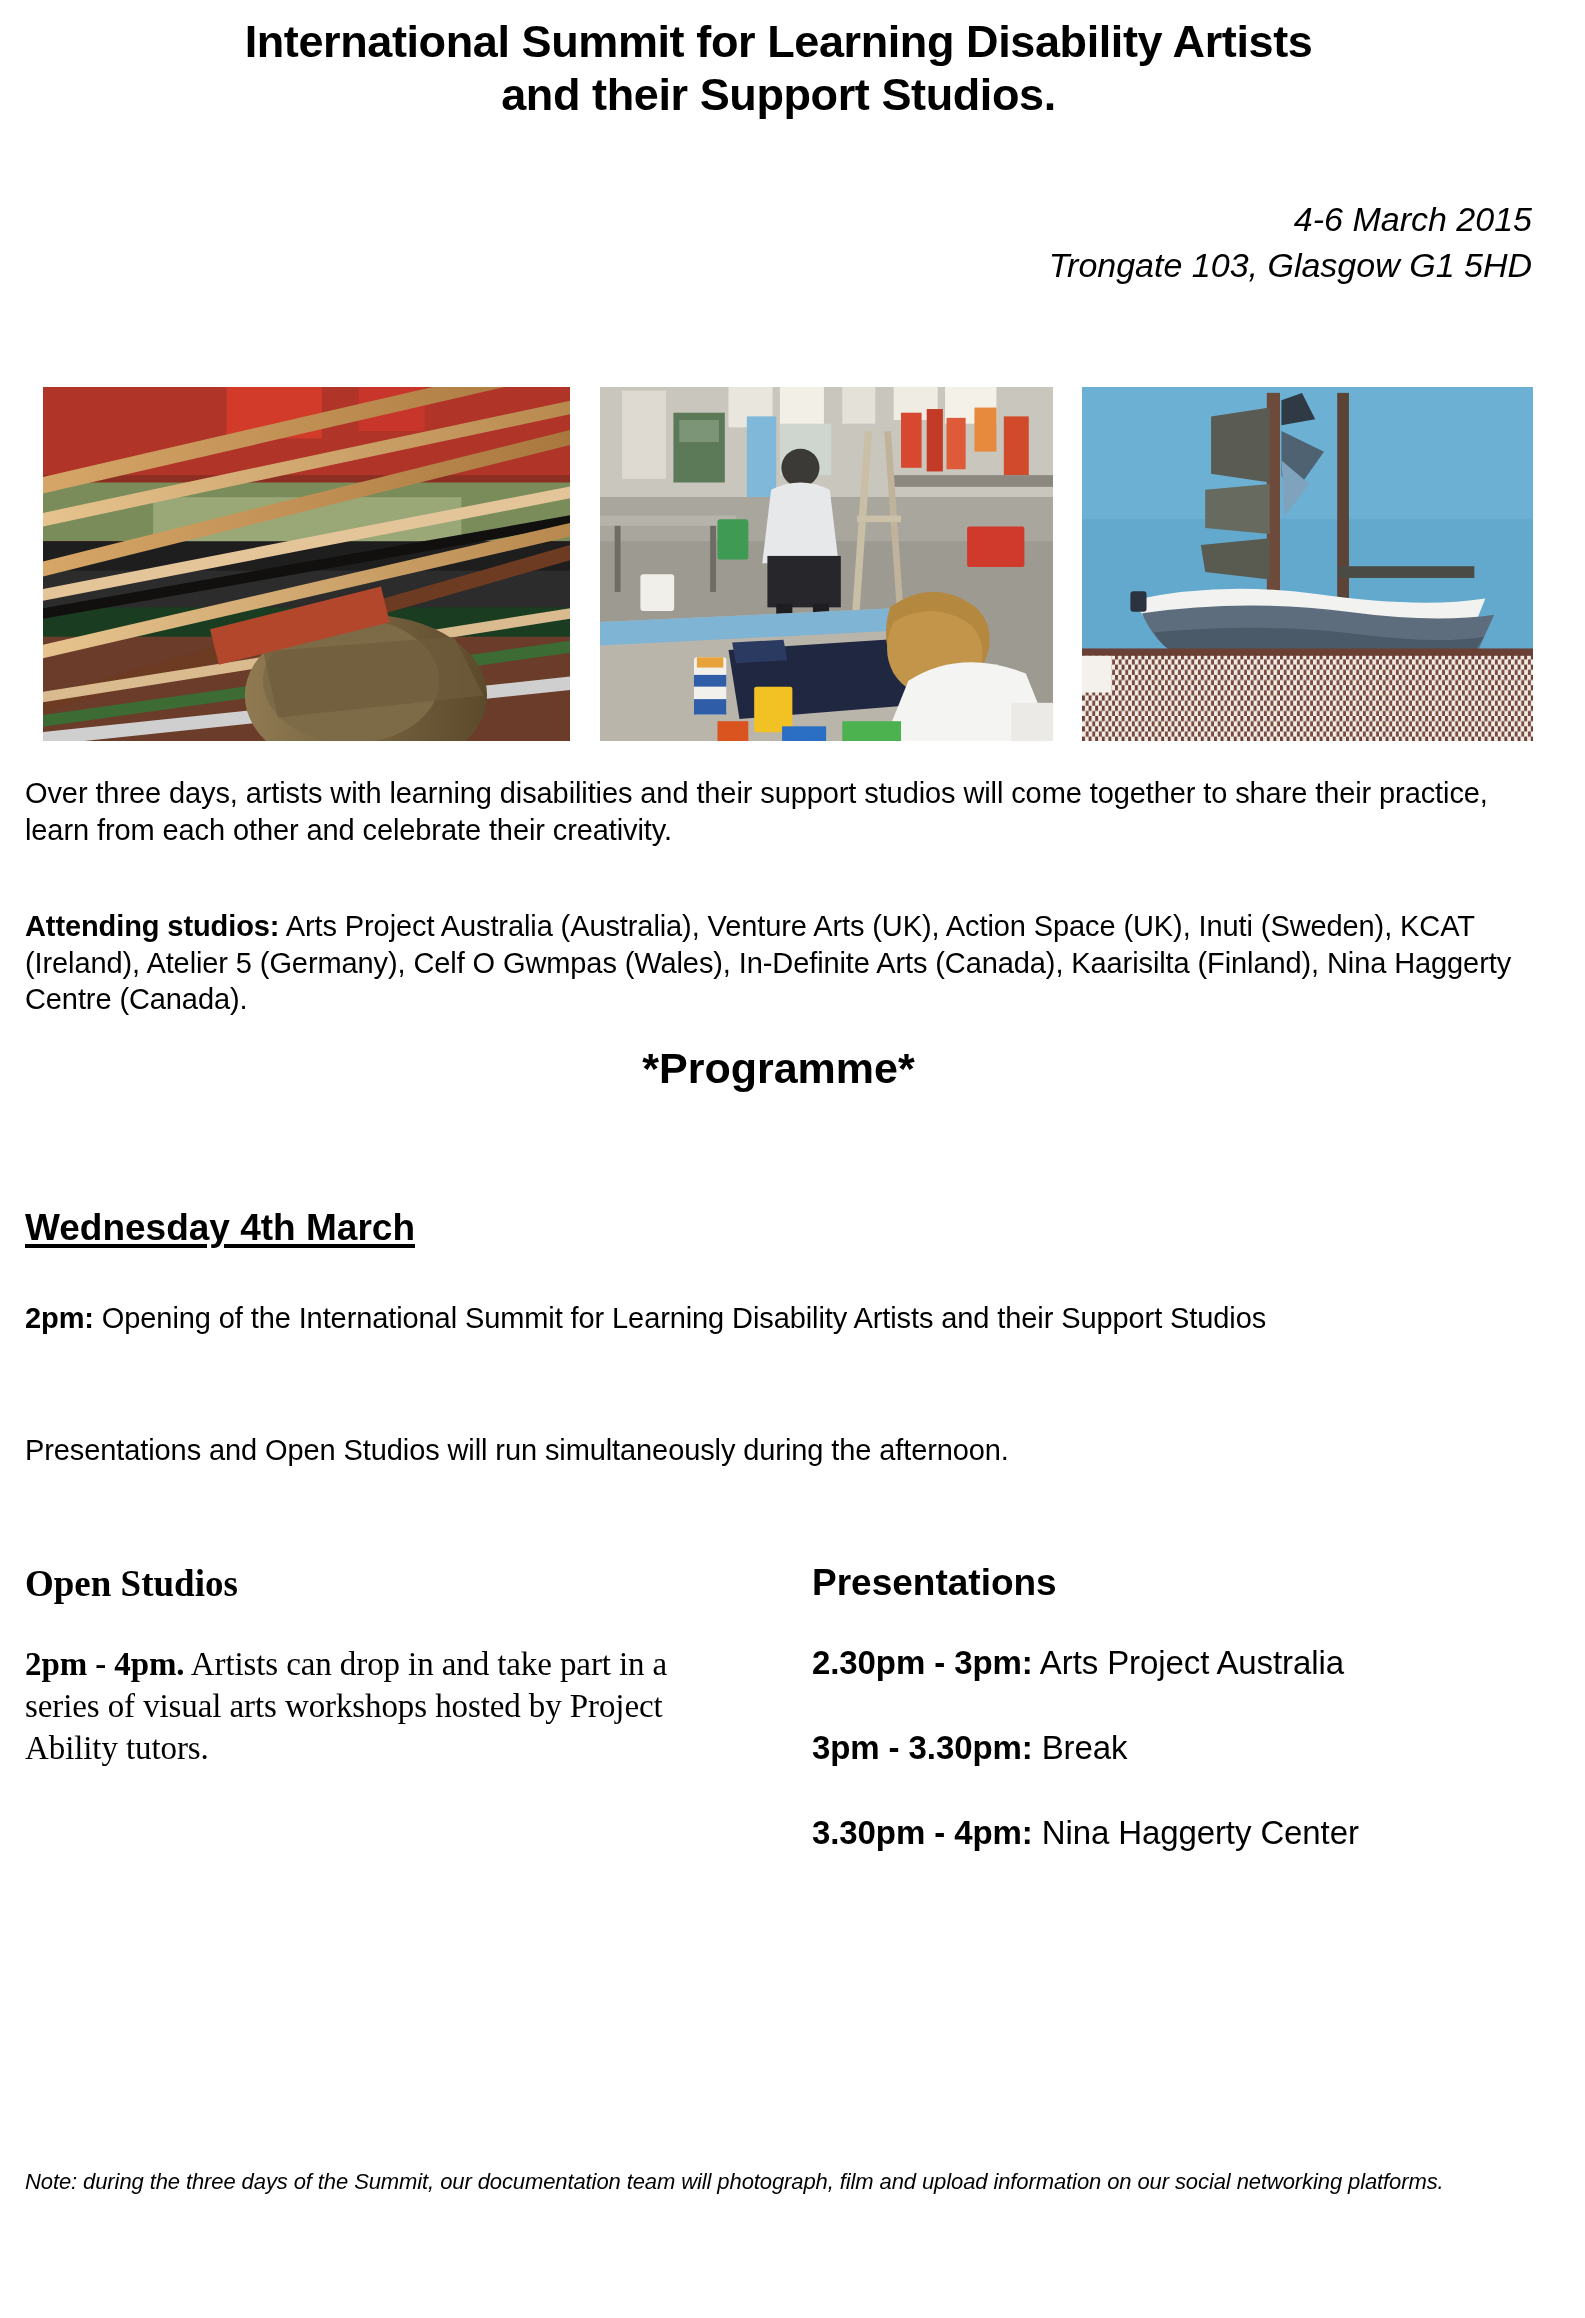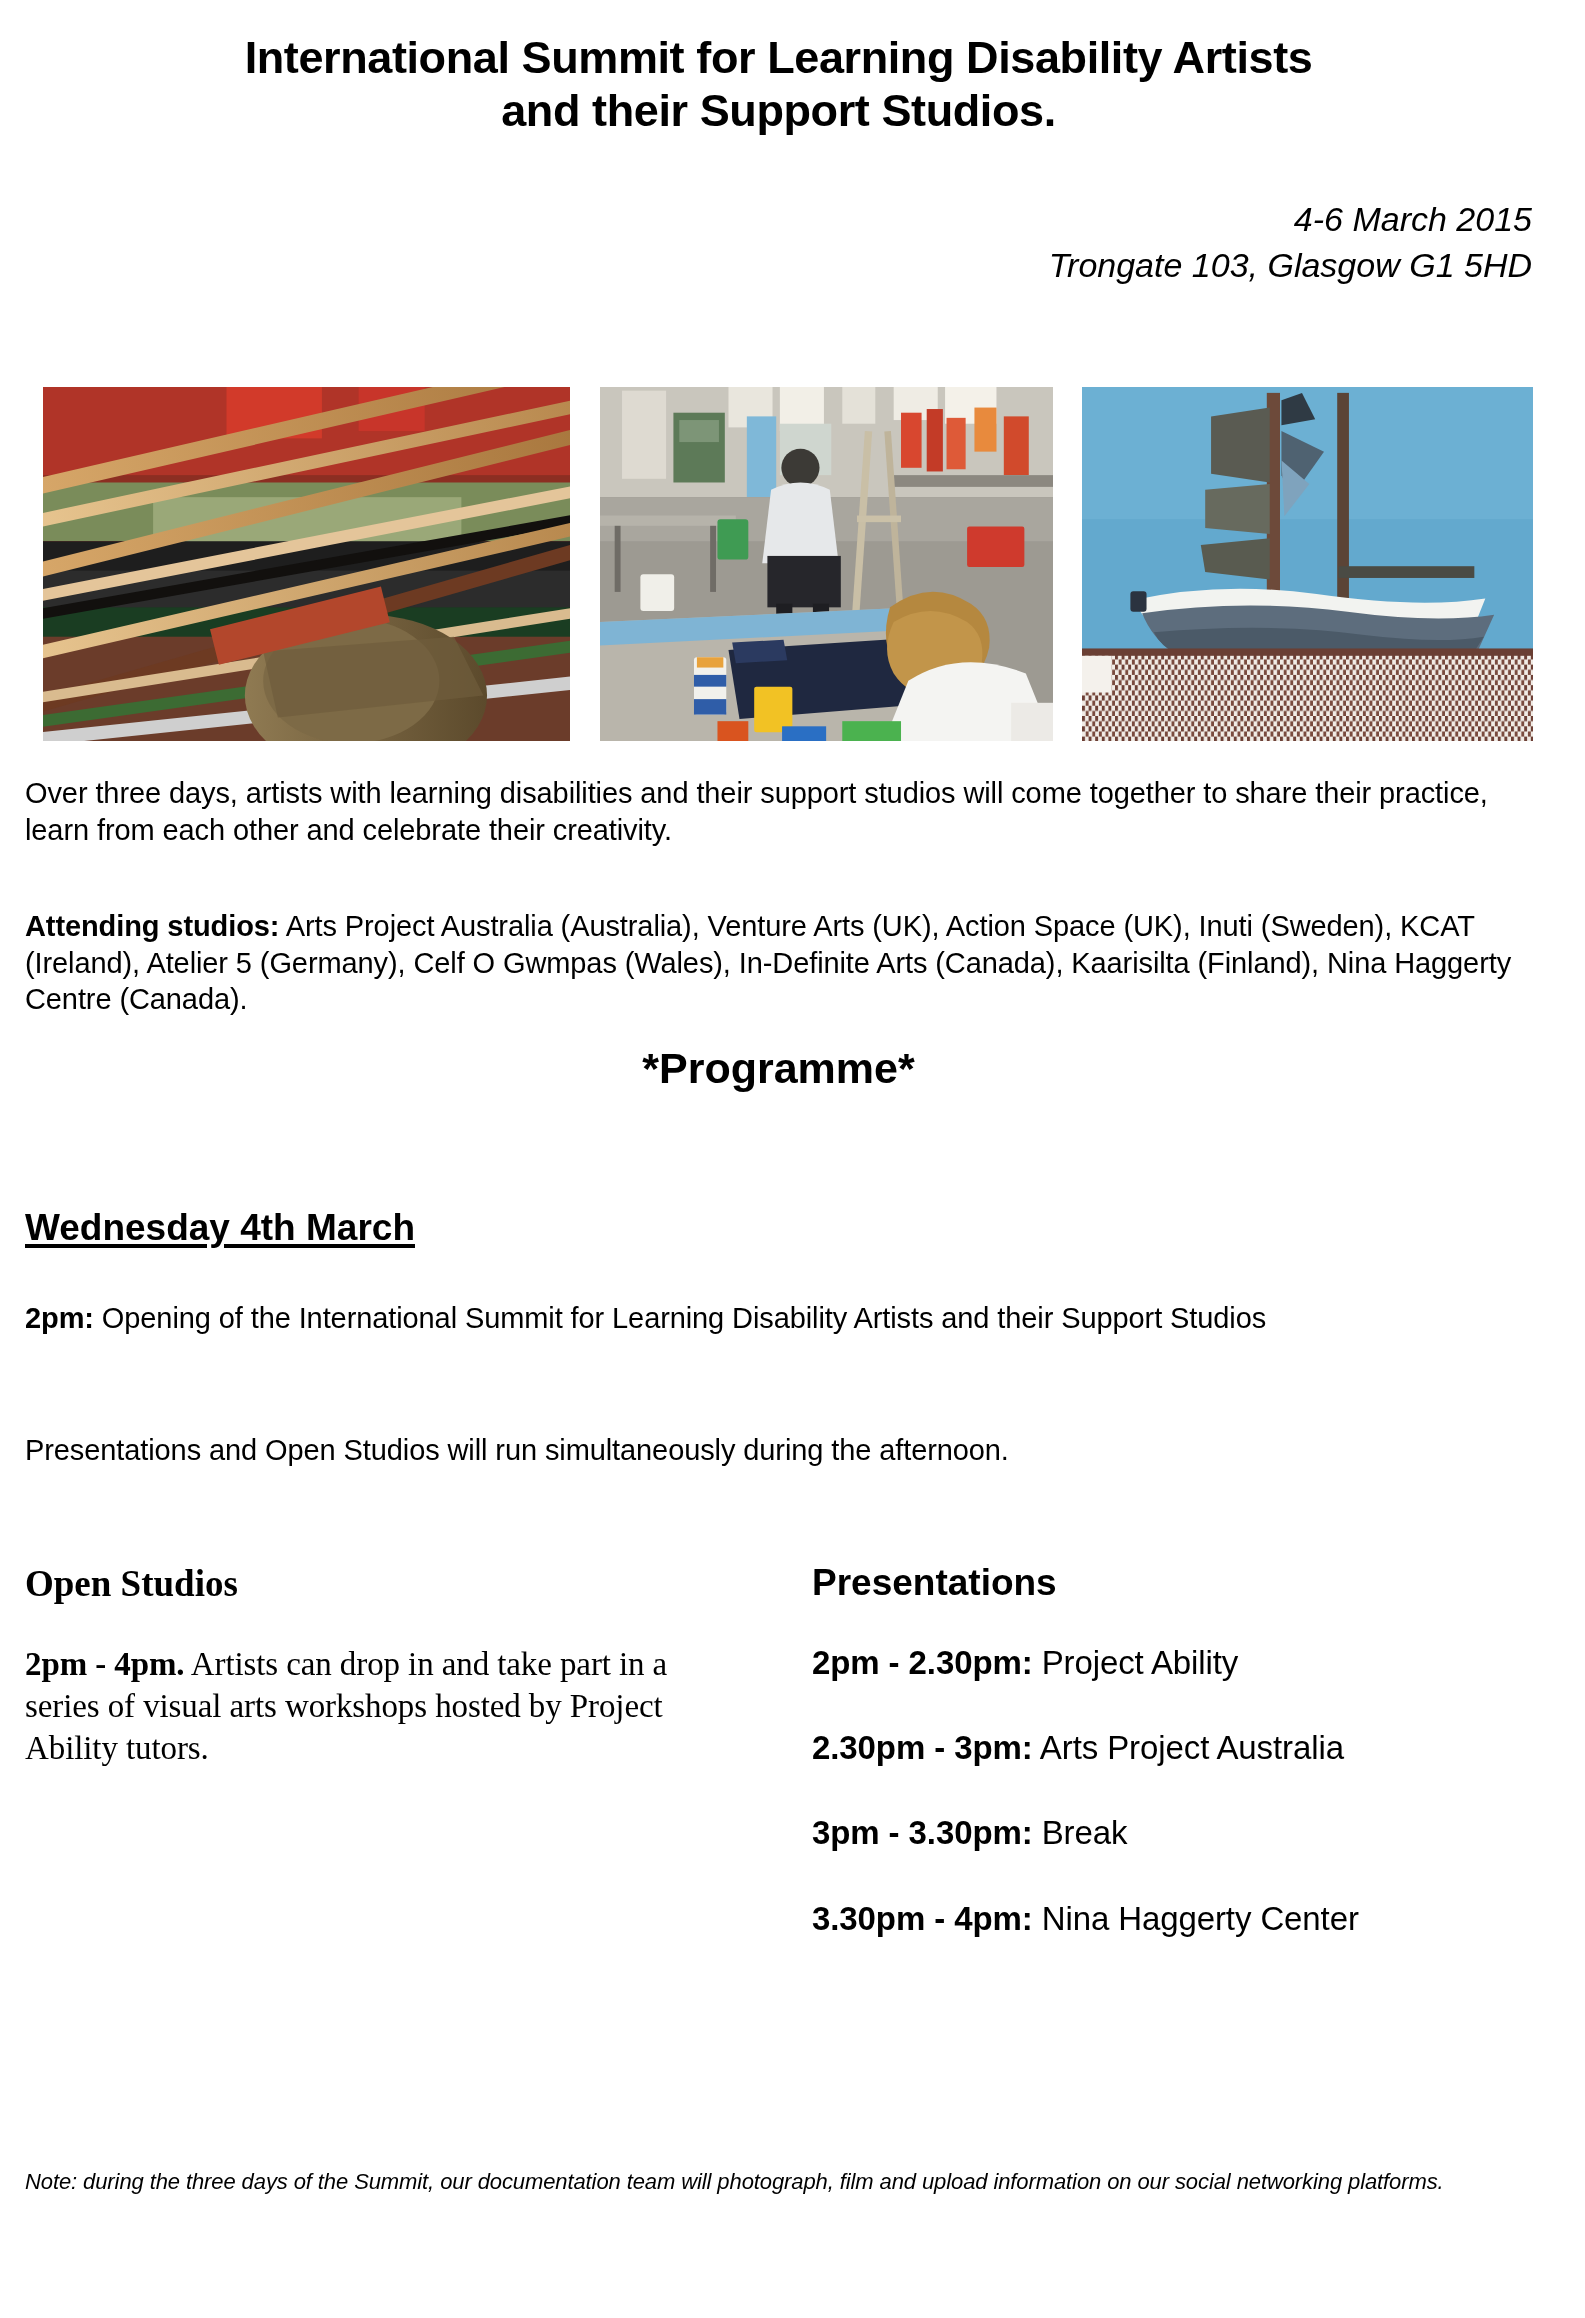--- a/index.html
+++ b/index.html
@@ -26,21 +26,21 @@
     left: 25px;
     top: 14.7px;
     width: 1507px;
     text-align: center;
   }
   .doc-title {
     font-size: 45px;
     font-weight: bold;
     line-height: 1.18;
     letter-spacing: -0.4px;
-    margin: 16px;
+    margin: 0;
   }
   .doc-title .tline { display: block; }
 
   .subtitle-block {
     position: absolute;
     left: 25px;
     top: 197px;
     width: 1507px;
     text-align: right;
   }
@@ -367,21 +367,20 @@
     <p class="para">Presentations and Open Studios will run simultaneously during the afternoon.</p>
   </div>
 
   <div class="col-left">
     <div class="col-heading">Open Studios</div>
     <p class="item"><b>2pm - 4pm.</b><span> Artists can drop in and take part in a series of visual arts workshops hosted by Project Ability tutors.</span></p>
   </div>
 
   <div class="col-right">
     <div class="col-heading">Presentations</div>
-    <p class="item"><b>2pm - 2.30pm:</b><span> Project Ability</span></p>
     <p class="item"><b>2.30pm - 3pm:</b><span> Arts Project Australia</span></p>
     <p class="item"><b>3pm - 3.30pm:</b><span> Break</span></p>
     <p class="item"><b>3.30pm - 4pm:</b><span> Nina Haggerty Center</span></p>
   </div>
 
 
   <p class="note">Note: during the three days of the Summit, our documentation team will photograph, film and upload information on our social networking platforms.</p>
 
 </div>
 

